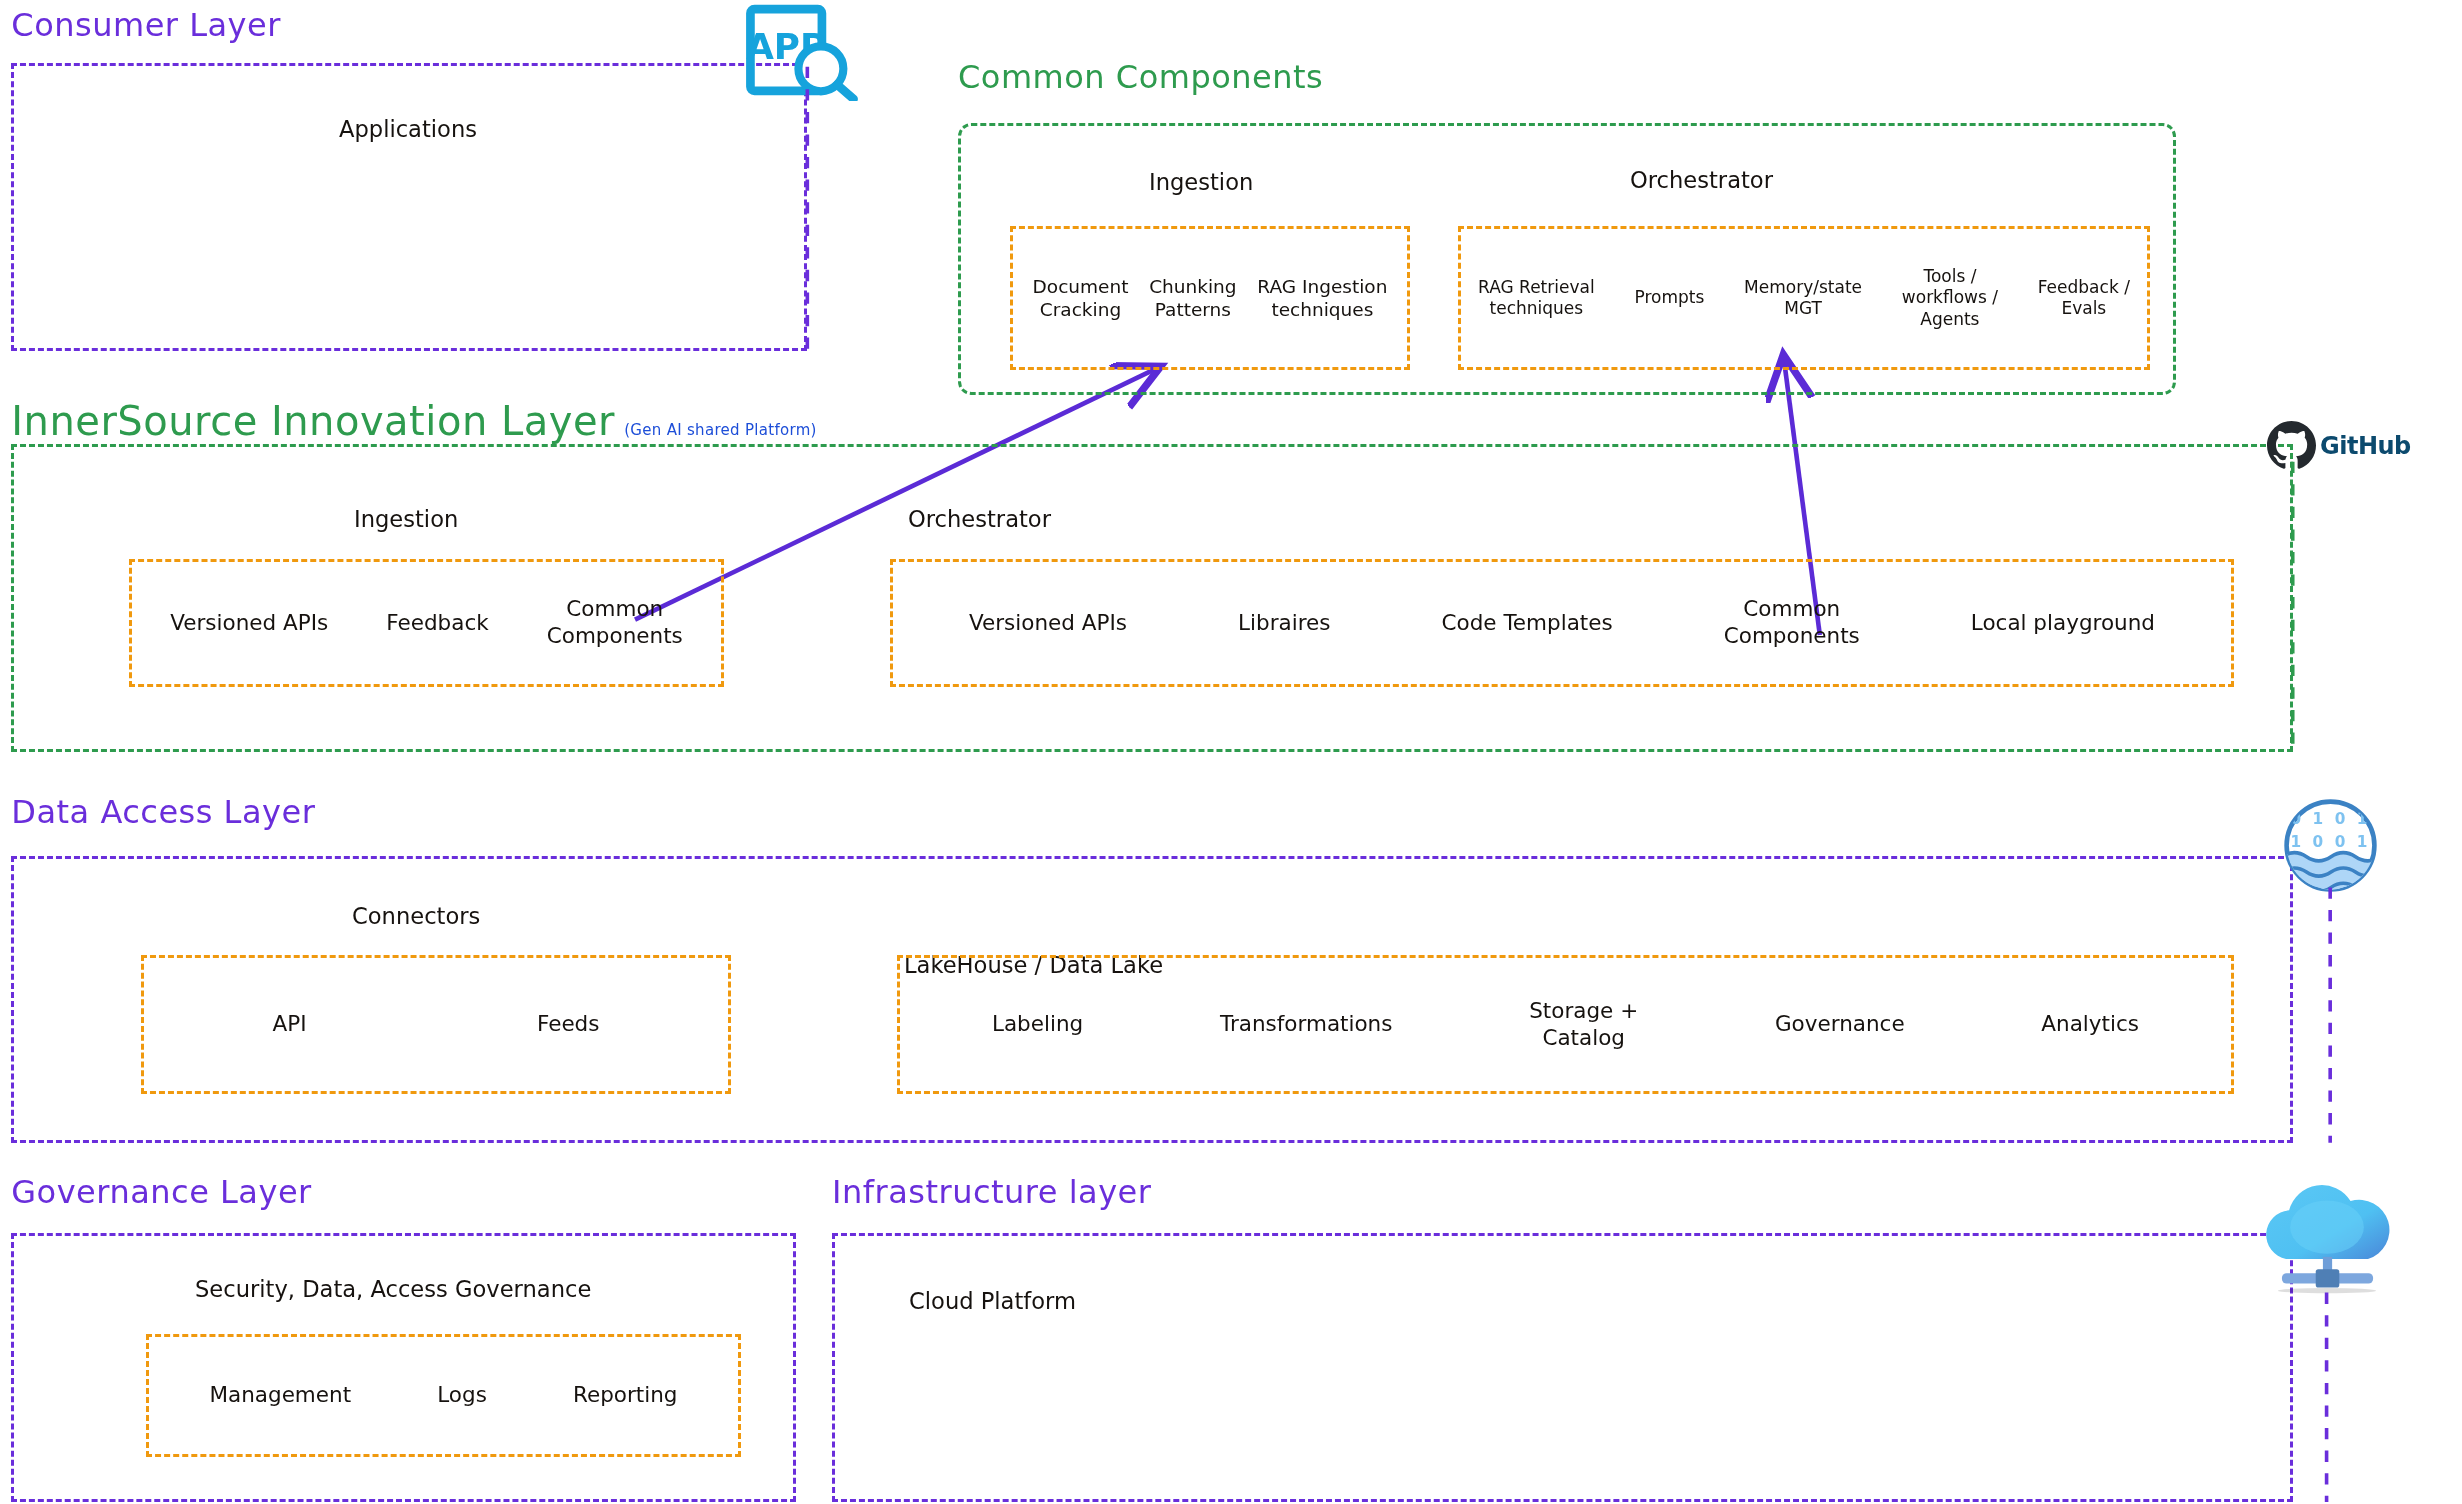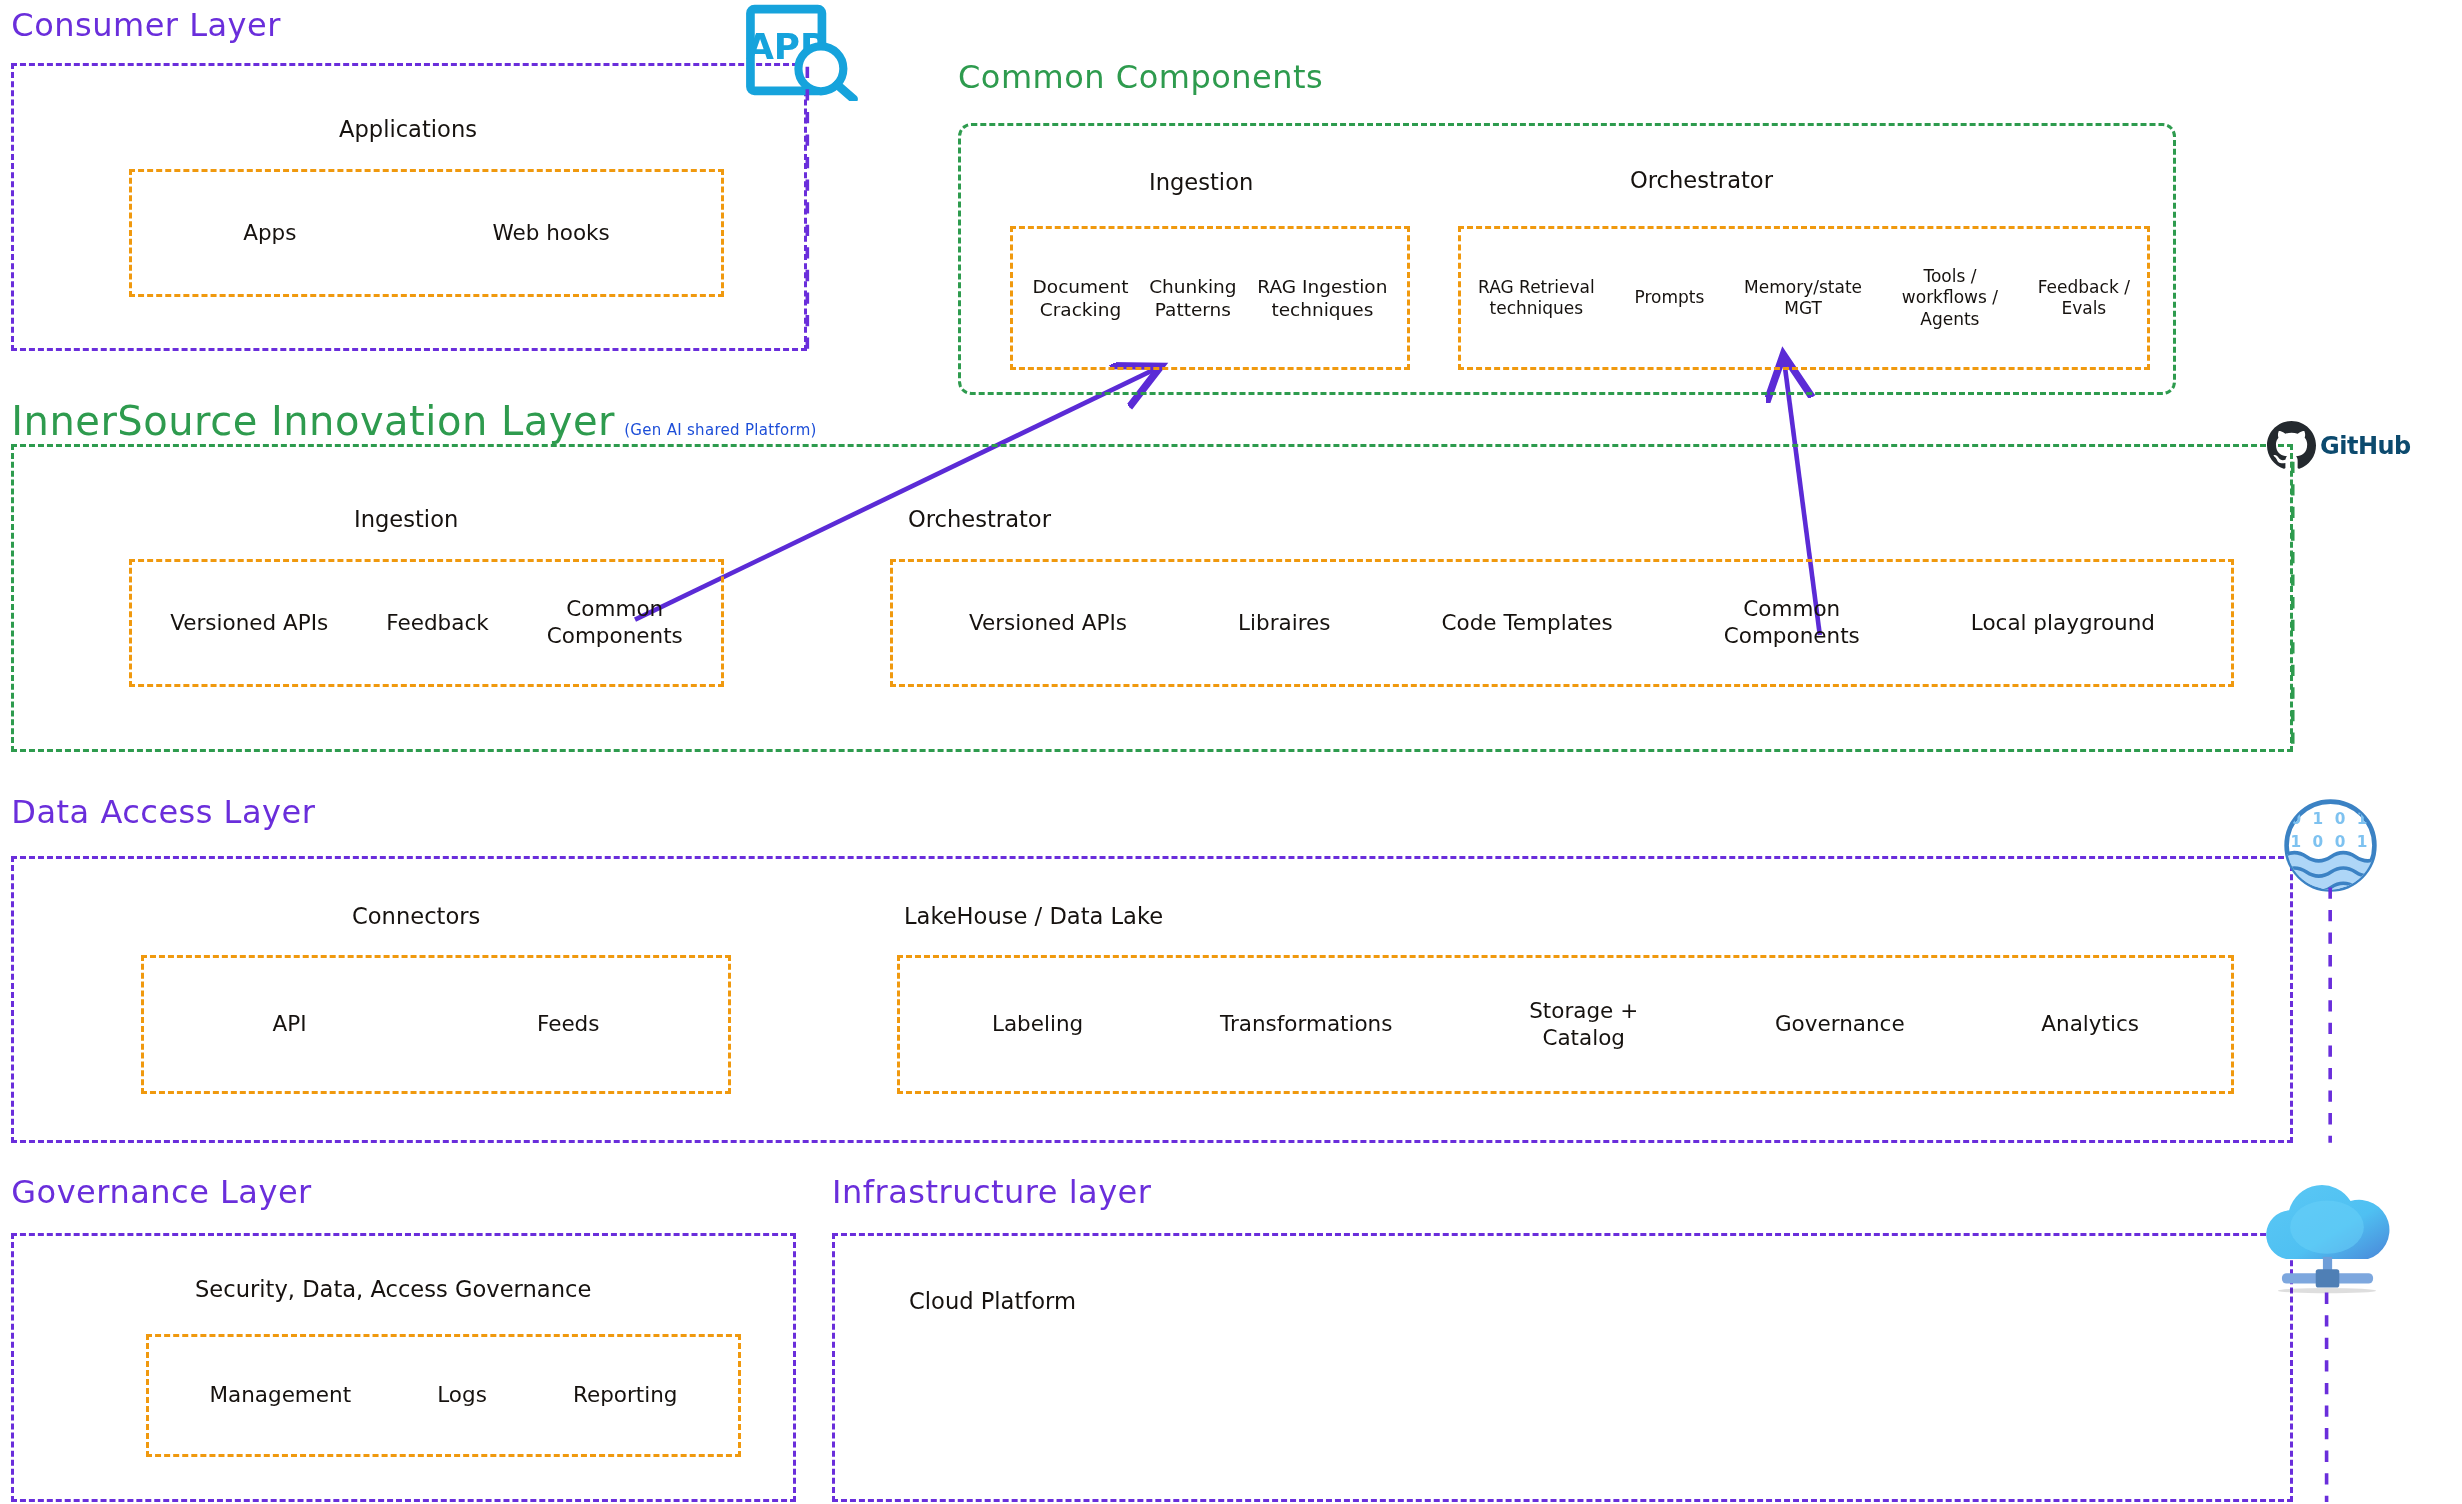--- a/index.html
+++ b/index.html
@@ -99,26 +99,20 @@
     <line x1="1238" y1="1208" x2="2255" y2="718" stroke="#5B2BD6" stroke-width="9" marker-end="url(#ah)"></line>
     <line x1="3548" y1="1238" x2="3478" y2="700" stroke="#5B2BD6" stroke-width="9" marker-end="url(#ah)"></line>
   </svg>
 
   <div class="abs layer-title title-purple" style="left:11.3px; top:9.2px; font-size:32px;">Consumer Layer</div>
 
   <div class="abs layer-box box-purple" style="left:11.3px; top:63px; width:796px; height:288px;"></div>
 
   <div class="abs caption" style="left:339px; top:117px;">Applications</div>
 
-  <div class="abs group-box" style="left:129px; top:169px; width:595px; height:128px;">
-    <div class="chips">
-      <div class="chip">Apps</div>
-      <div class="chip">Web hooks</div>
-    </div>
-  </div>
 
   <div class="icon-wrap" style="left:743px; top:4.1px; width:118px; height:97px;">
     <svg width="118" height="97" viewBox="0 0 230 190">
       <rect x="14" y="10" width="140" height="160" rx="8" fill="none" stroke="#16A3DC" stroke-width="17"></rect>
       <text x="84" y="108" font-family="'DejaVu Sans', sans-serif" font-size="70" font-weight="bold" fill="#16A3DC" text-anchor="middle">APP</text>
       <circle cx="152" cy="127" r="44" fill="#fff" stroke="#16A3DC" stroke-width="16"></circle>
       <line x1="184" y1="158" x2="216" y2="186" stroke="#16A3DC" stroke-width="17" stroke-linecap="round"></line>
     </svg>
   </div>
 
@@ -205,21 +199,21 @@
 
   <div class="abs caption" style="left:352px; top:904px;">Connectors</div>
 
   <div class="abs group-box" style="left:141px; top:955px; width:590px; height:139px;">
     <div class="chips">
       <div class="chip">API</div>
       <div class="chip">Feeds</div>
     </div>
   </div>
 
-  <div class="abs caption" style="left:904px; top:904px;">LakeHouse / Data Lake</div>
+  <div class="abs caption" style="left:904px; top:953px;">LakeHouse / Data Lake</div>
 
   <div class="abs group-box" style="left:897px; top:955px; width:1337px; height:139px;">
     <div class="chips" style="padding:0 23.6px;">
       <div class="chip">Labeling</div>
       <div class="chip">Transformations</div>
       <div class="chip">Storage +
 Catalog</div>
       <div class="chip">Governance</div>
       <div class="chip">Analytics</div>
     </div>

